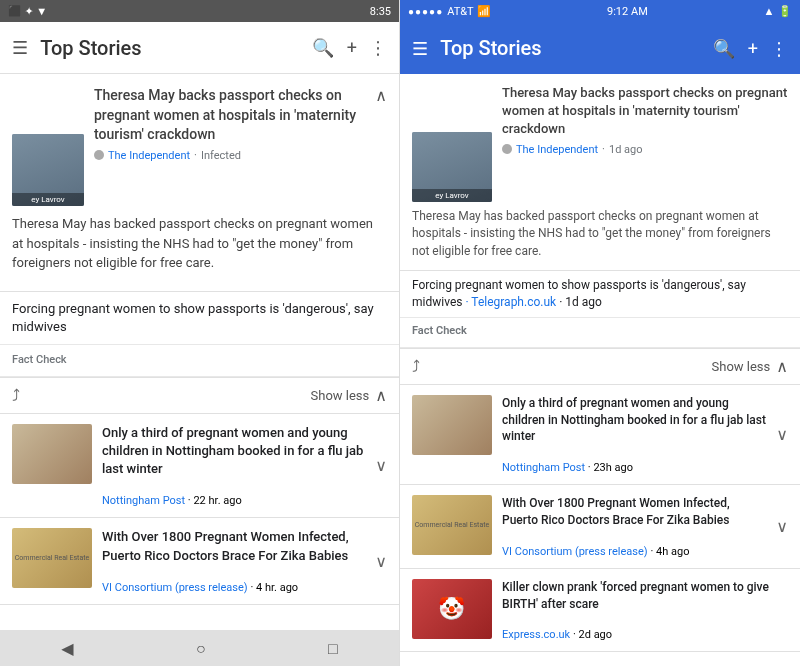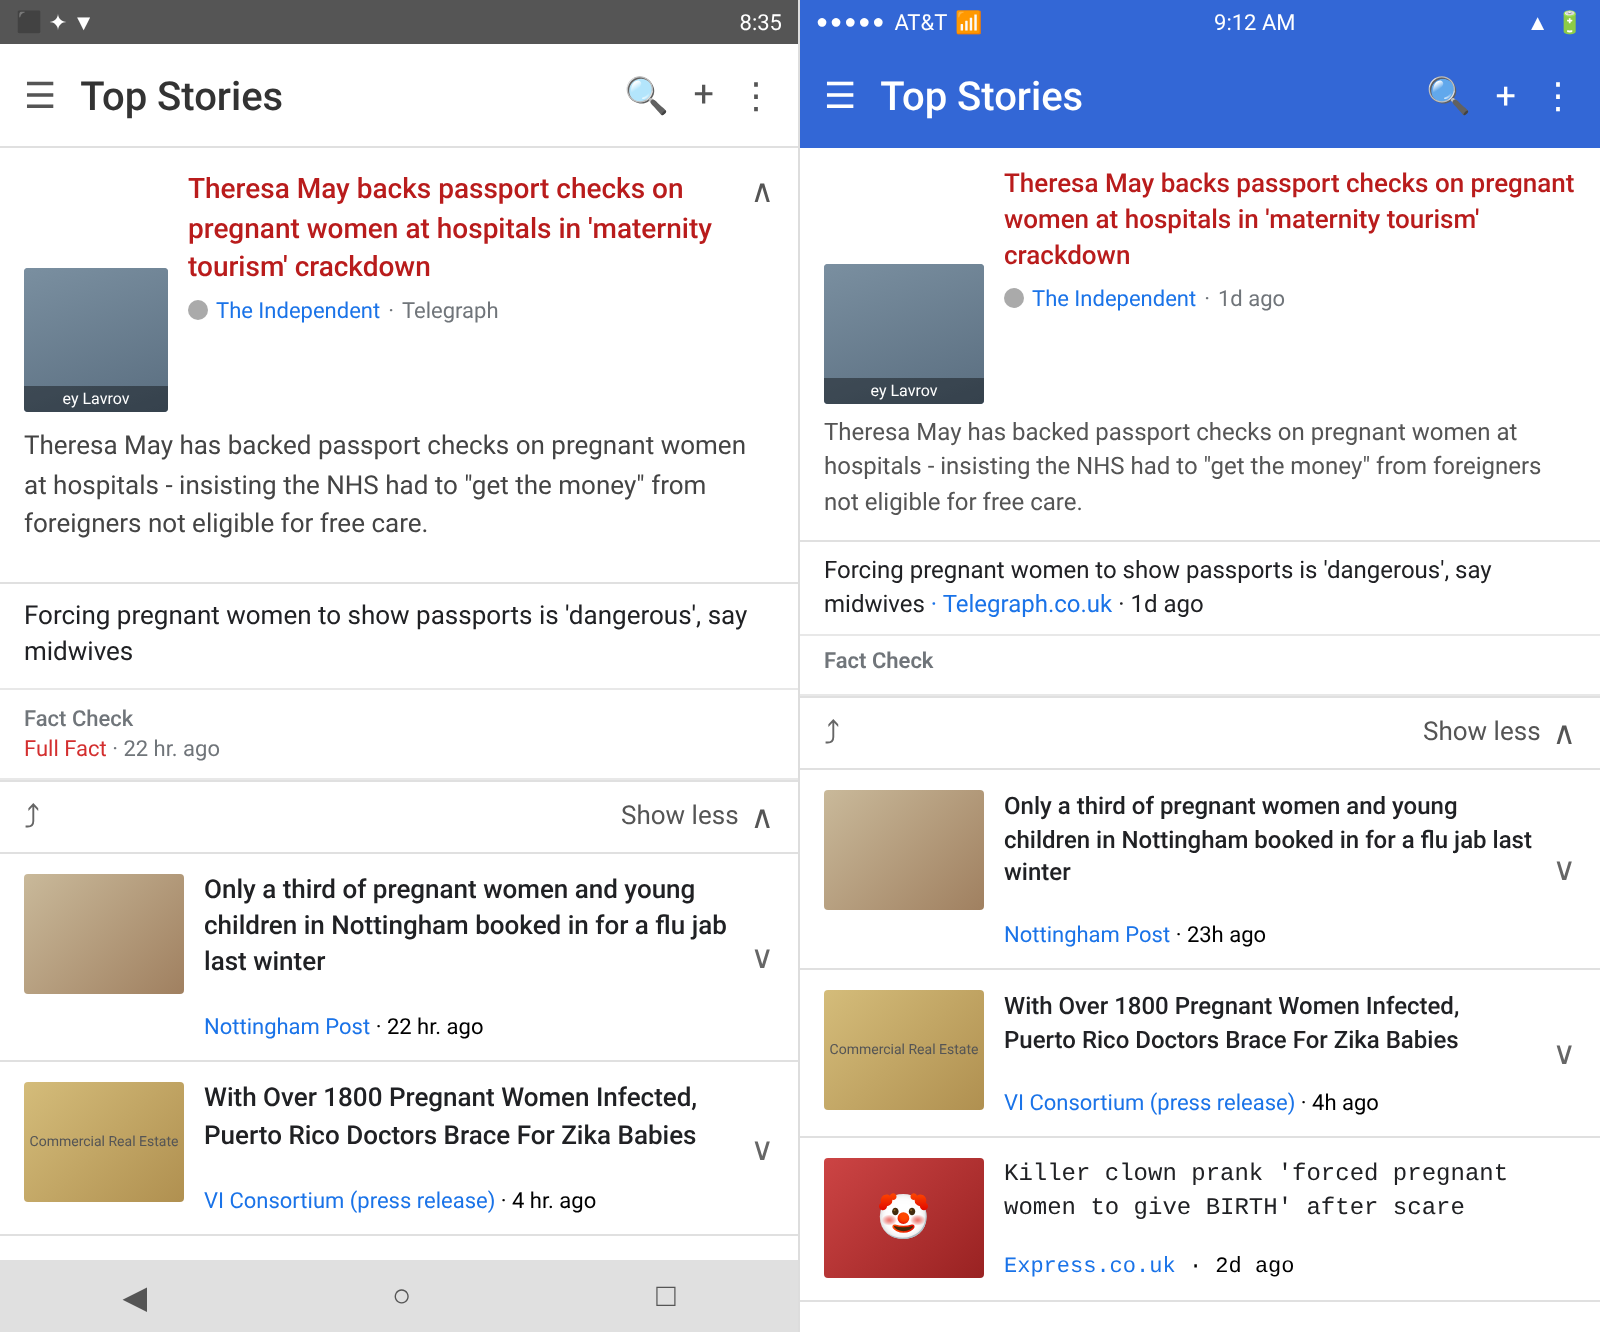--- a/index.html
+++ b/index.html
@@ -113,21 +113,21 @@
       height: 60px;
       background: #aaa;
       flex-shrink: 0;
       border-radius: 2px;
       overflow: hidden;
       position: relative;
     }
     .story-title {
       font-size: 14px;
       font-weight: 500;
-      color: #b91c1c;
+      color: #404040;
       line-height: 1.4;
     }
     .story-source {
       font-size: 11px;
       color: #70757a;
       margin-top: 4px;
       display: flex;
       align-items: center;
       gap: 4px;
     }
@@ -274,39 +274,34 @@
           <div style="width:100%;height:100%;background:linear-gradient(160deg,#7a8fa0,#5a6e80);position:relative;">
             <div style="position:absolute;bottom:0;left:0;right:0;background:rgba(0,0,0,0.4);color:#fff;font-size:8px;padding:2px;text-align:center;">ey Lavrov</div>
           </div>
         </div>
         <div style="flex:1;">
           <div class="story-title">Theresa May backs passport checks on pregnant women at hospitals in 'maternity tourism' crackdown</div>
           <div class="story-source">
             <span style="width:10px;height:10px;background:#aaa;border-radius:50%;display:inline-block;"></span>
             <span style="color:#1a73e8;">The Independent</span>
             <span>·</span>
-            <span>Telegraph</span>
+            <span>Infected</span>
           </div>
         </div>
         <span class="expand-btn">∧</span>
       </div>
       <div class="story-summary">Theresa May has backed passport checks on pregnant women at hospitals - insisting the NHS had to "get the money" from foreigners not eligible for free care.</div>
     </div>
 
     <div class="related-story">
       <div class="related-title">Forcing pregnant women to show passports is 'dangerous', say midwives</div>
     </div>
 
     <div class="related-story">
       <div class="fact-check-label">Fact Check</div>
-      <div class="related-source">
-        <span style="color:#d32f2f;">Full Fact</span>
-        <span> · </span>
-        <span>22 hr. ago</span>
-      </div>
     </div>
 
     <div class="show-less-bar">
       <span class="share-icon">⤴</span>
       <div style="display:flex;align-items:center;gap:6px;">
         <span class="show-less-text">Show less</span>
         <span style="color:#555;">∧</span>
       </div>
     </div>
 
@@ -438,21 +433,21 @@
           <span>4h ago</span>
         </div>
       </div>
       <span class="chevron-down">∨</span>
     </div>
 
     <div class="news-item">
       <div class="story-thumb-sm" style="background:linear-gradient(135deg,#c44,#922);display:flex;align-items:center;justify-content:center;color:#fff;font-size:22px;width:80px;height:60px;">
         🤡
       </div>
-      <div style="flex:1;font-family:Liberation Mono, monospace;">
+      <div style="flex:1;">
         <div class="news-item-title" style="font-size:12px;">Killer clown prank 'forced pregnant women to give BIRTH' after scare</div>
         <div class="news-item-source">
           <span style="color:#1a73e8;">Express.co.uk</span>
           <span> · </span>
           <span>2d ago</span>
         </div>
       </div>
     </div>
   </div>
 </div>

